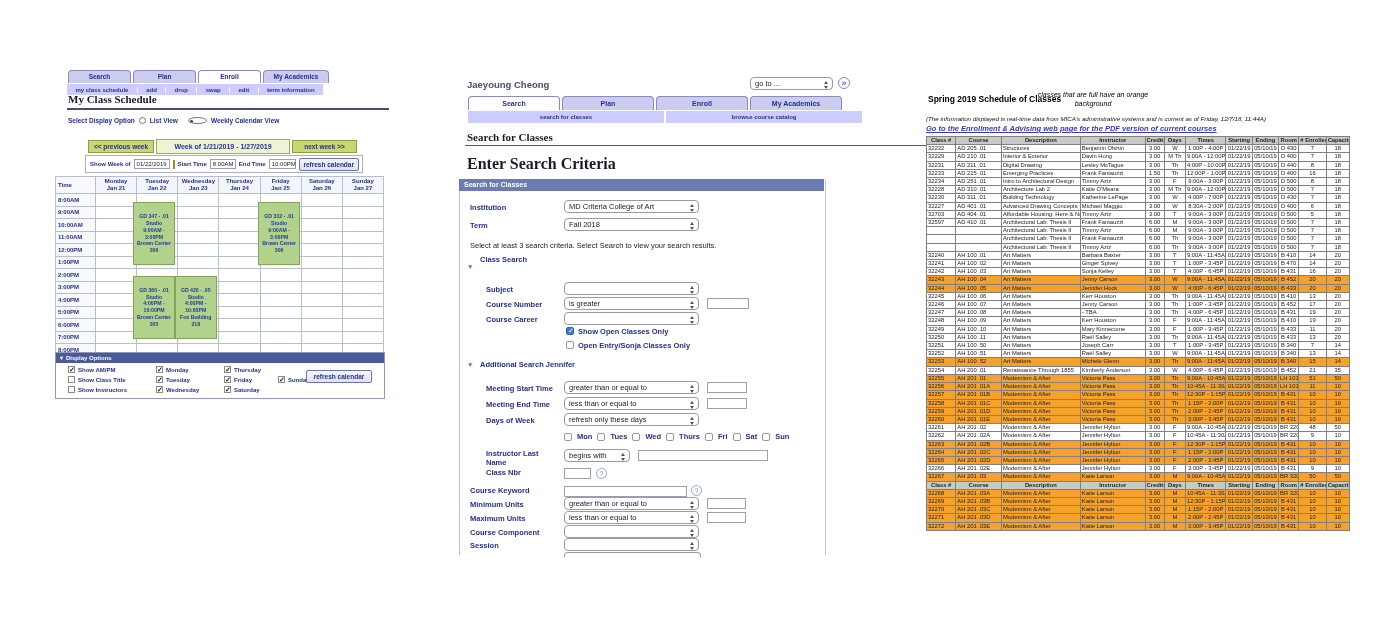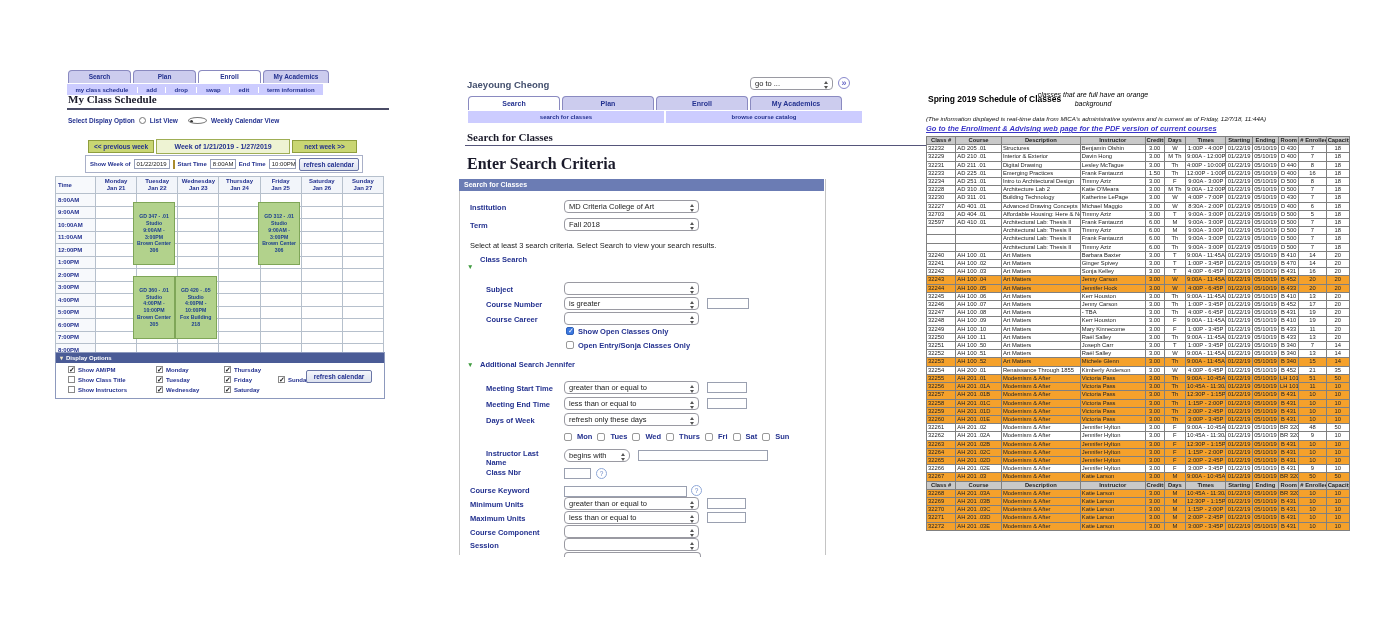--- a/index.html
+++ b/index.html
@@ -504,21 +504,21 @@
       <span>Thurs</span>
       <span class="dcb"></span>
       <span>Fri</span>
       <span class="dcb"></span>
       <span>Sat</span>
       <span class="dcb"></span>
       <span>Sun</span>
     </div>
 
   <div class="flab" style="left:486px;top:449px;width:60px;white-space:normal;line-height:1.2;">Instructor Last Name</div>
-  <div class="sel" style="left:564px;top:449px;width:66px;border-radius:6px;">
+  <div class="sel" style="left:564px;top:449px;width:66px;">
     <span>begins with</span>
       <span class="stp"></span>
   </div>
   <div class="inpm" style="left:638px;top:450px;width:130px;"></div>
 
   <div class="flab" style="left:486px;top:468px;">Class Nbr</div>
   <div class="inpm" style="left:564px;top:468px;width:27px;"></div>
   <span class="help" style="left:596px;top:468px;"></span>
 
   <div class="flab" style="left:470px;top:486px;">Course Keyword</div>

